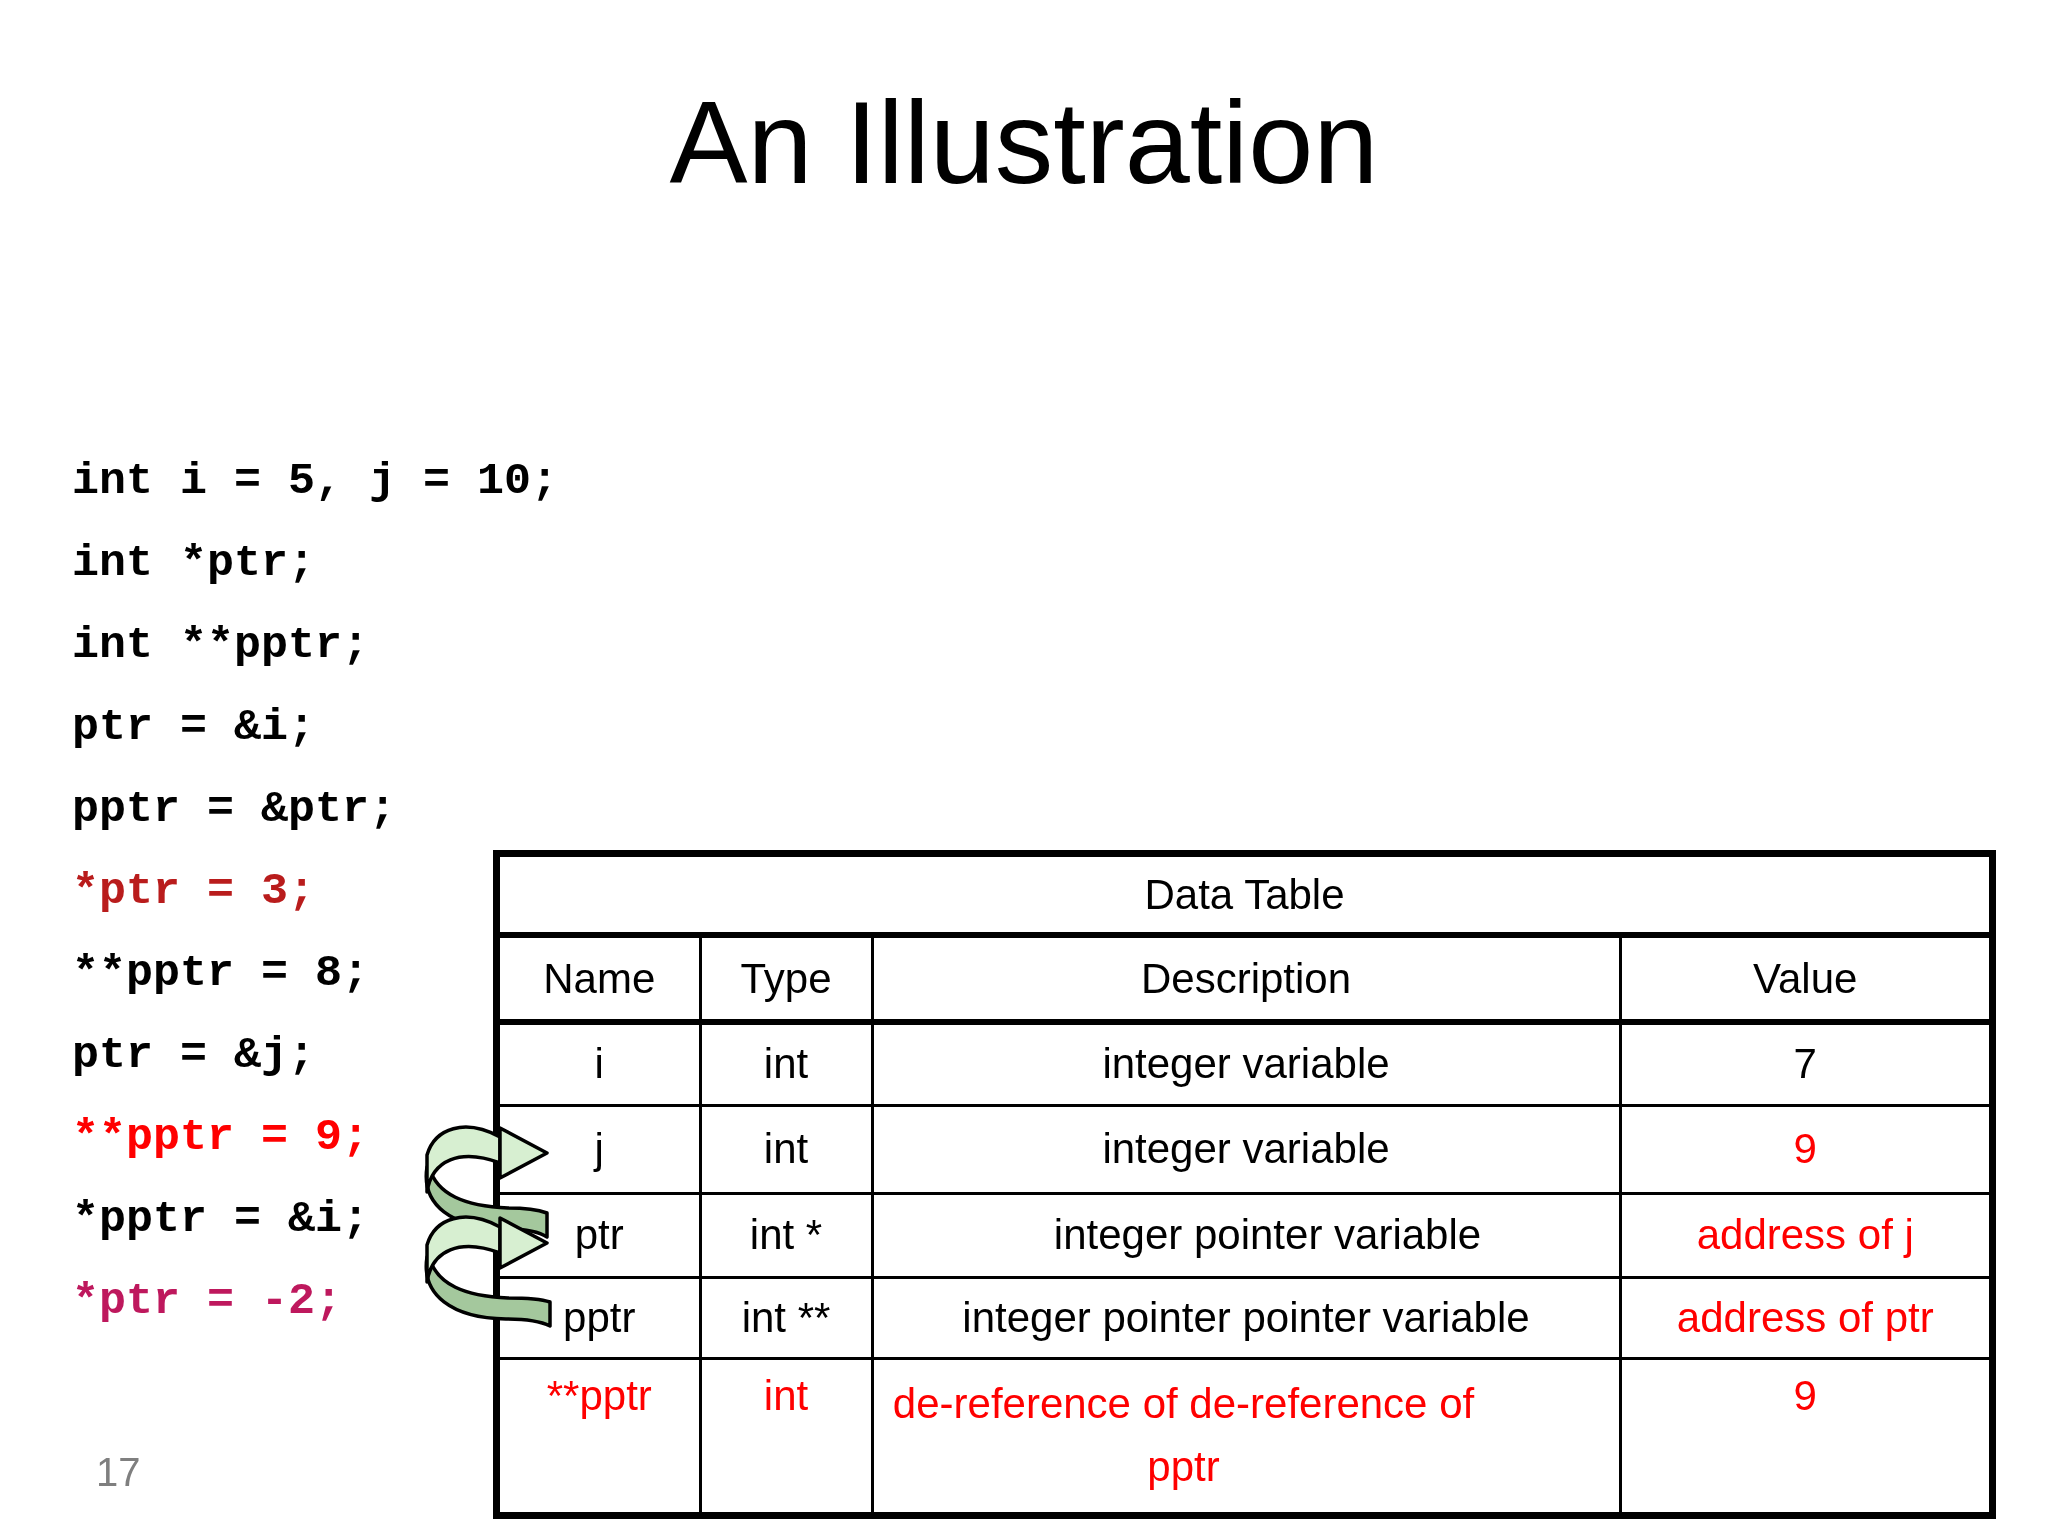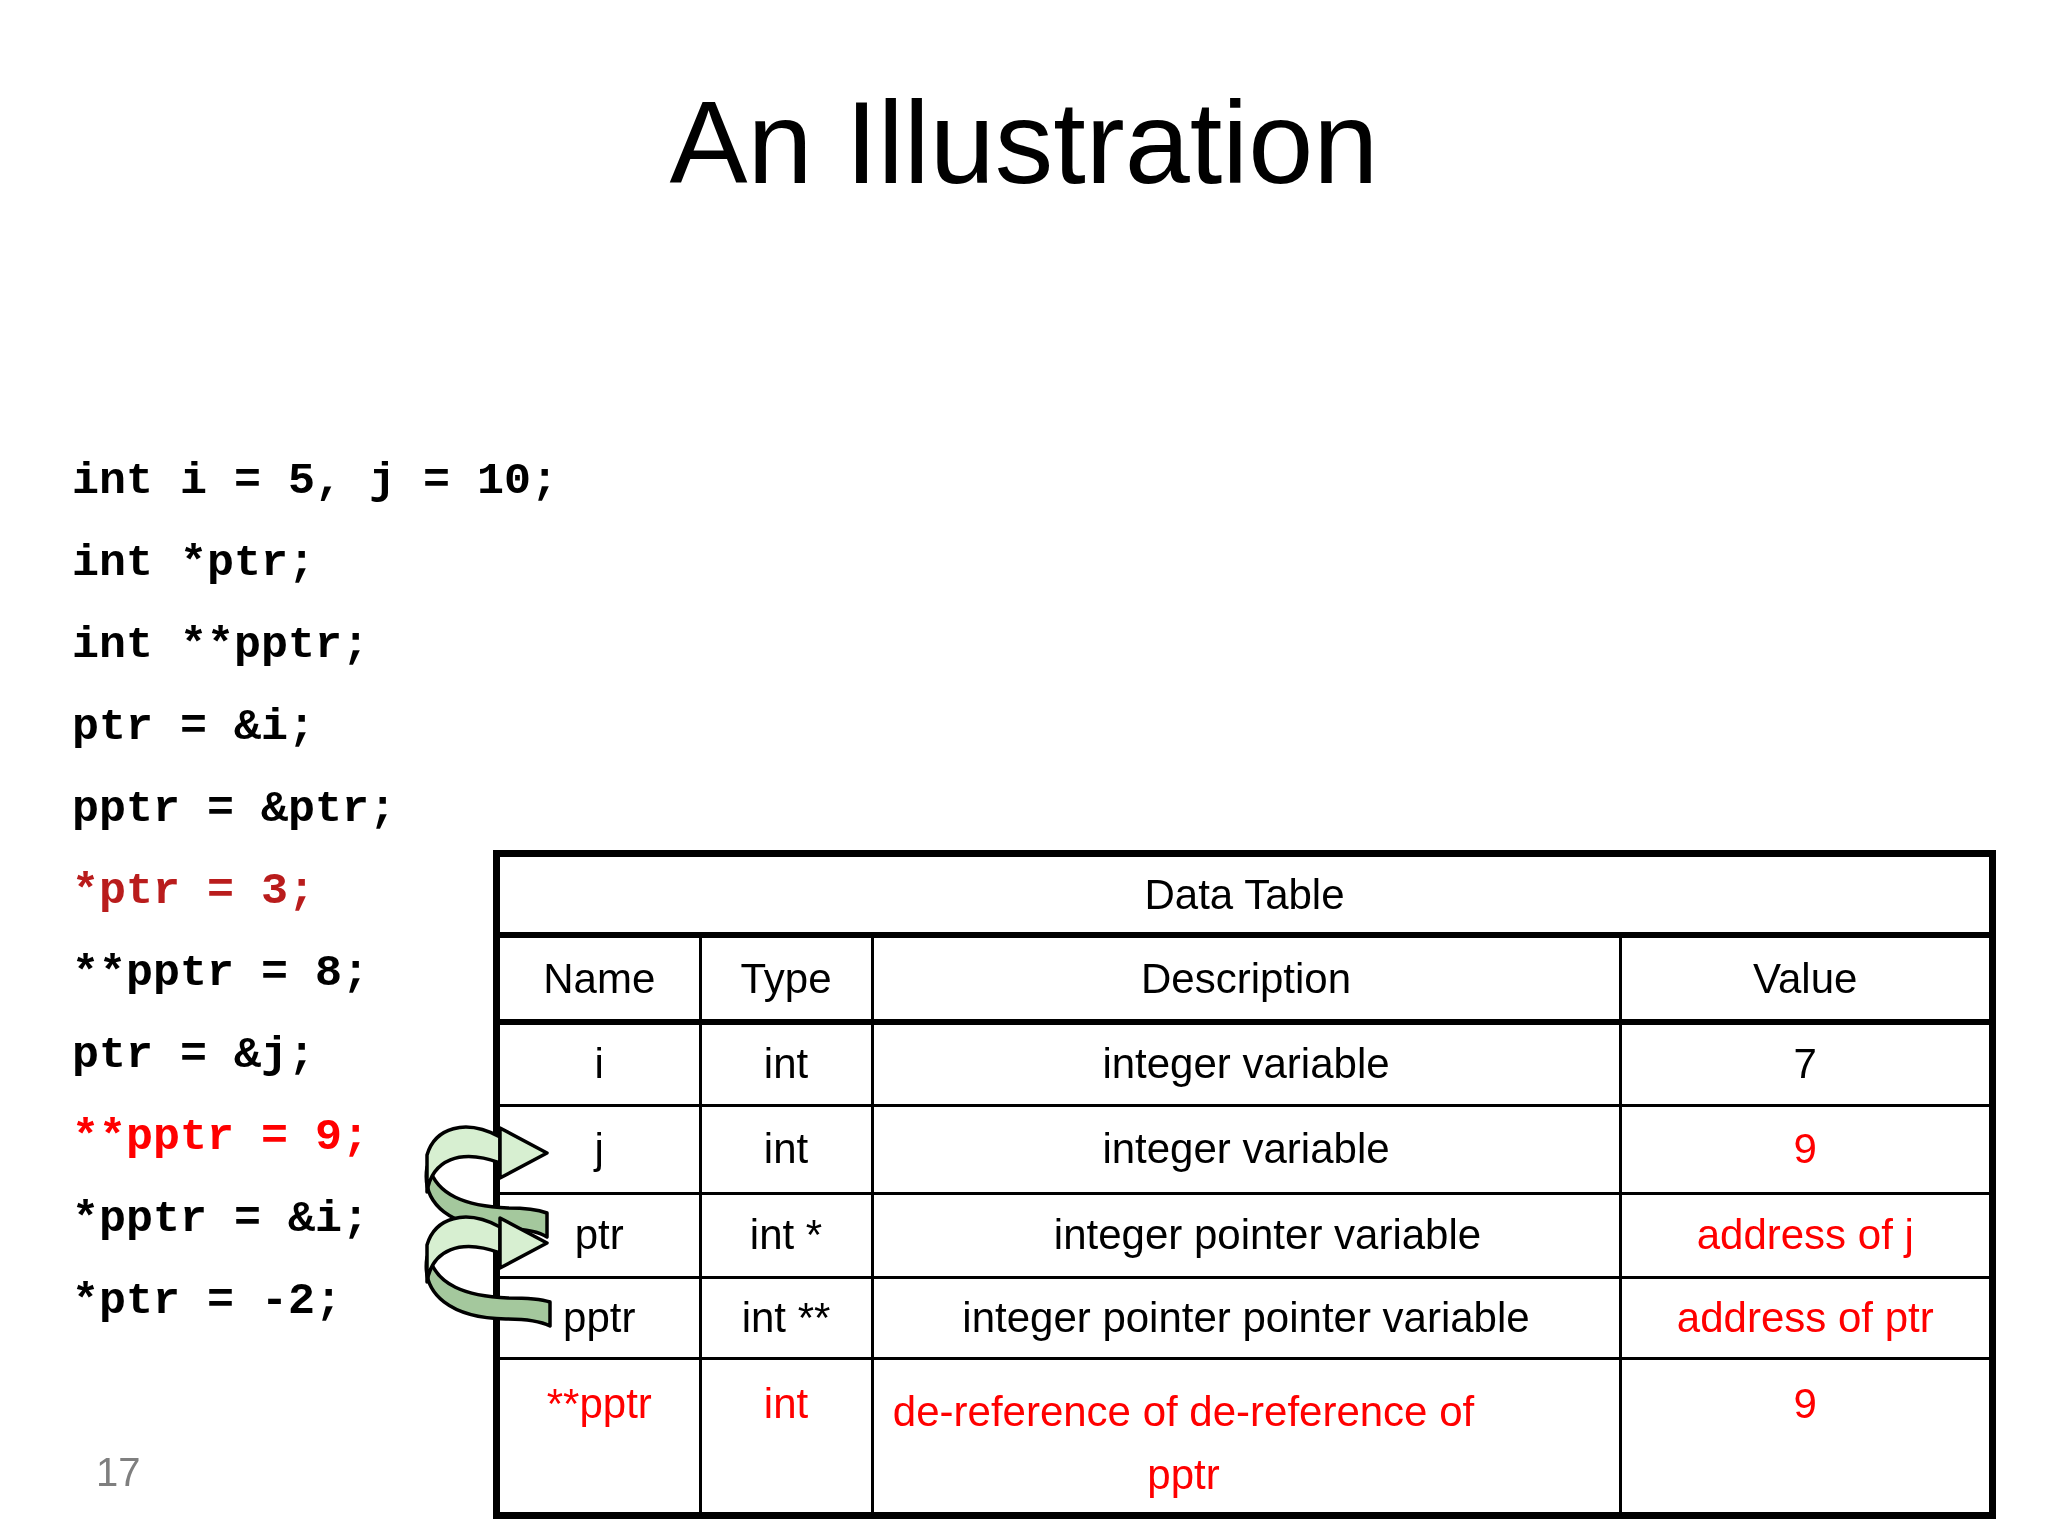--- a/index.html
+++ b/index.html
@@ -41,21 +41,21 @@
     text-align:center; vertical-align:middle; padding:0;
     overflow:hidden;
   }
   table.dt tr:first-child td { border-top:none; }
   table.dt td:first-child, table.dt th:first-child { border-left:none; }
   table.dt td:last-child,  table.dt th:last-child  { border-right:none; }
   table.dt tr:last-child td { border-bottom:none; }
   tr.r-title td { border-bottom:6px solid #000; }
   tr.r-head  th { border-bottom:6px solid #000; }
   td.desc-cell { text-align:left; padding-left:13px; }
-  tr.r-last td { vertical-align:top; padding-top:20px; }
+  tr.r-last td { vertical-align:top; padding-top:12px; }
   tr.r-last td.desc-cell .wrap { max-width:620px; line-height:63px; }
 
   
   .arrows-svg { position:absolute; left:410px; top:1110px; width:150px; height:230px; }
   .arr { stroke:#000; stroke-width:3.5; stroke-linejoin:round; }
 
   
   .page-num {
     position:absolute; left:96px; top:1450px;
     font-size:40px;
@@ -72,21 +72,21 @@
     <div class="code-line" style="color: rgb(0, 0, 0);">int i = 5, j = 10;</div>
     <div class="code-line" style="color: rgb(0, 0, 0);">int *ptr;</div>
     <div class="code-line" style="color: rgb(0, 0, 0);">int **pptr;</div>
     <div class="code-line" style="color: rgb(0, 0, 0);">ptr = &amp;i;</div>
     <div class="code-line" style="color: rgb(0, 0, 0);">pptr = &amp;ptr;</div>
     <div class="code-line" style="color: #b91c1c;">*ptr = 3;</div>
     <div class="code-line" style="color: rgb(0, 0, 0);">**pptr = 8;</div>
     <div class="code-line" style="color: rgb(0, 0, 0);">ptr = &amp;j;</div>
     <div class="code-line" style="color: rgb(255, 0, 0);">**pptr = 9;</div>
     <div class="code-line" style="color: rgb(0, 0, 0);">*pptr = &amp;i;</div>
-    <div class="code-line" style="color: #000000;">*ptr = -2;</div>
+    <div class="code-line" style="color: #be185d;">*ptr = -2;</div>
   </div>
 
   <div class="table-wrap">
     <table class="dt">
       <colgroup>
         <col style="width:200px">
           <col style="width:172px">
           <col style="width:748px">
           <col style="width:369px">
       </colgroup>

